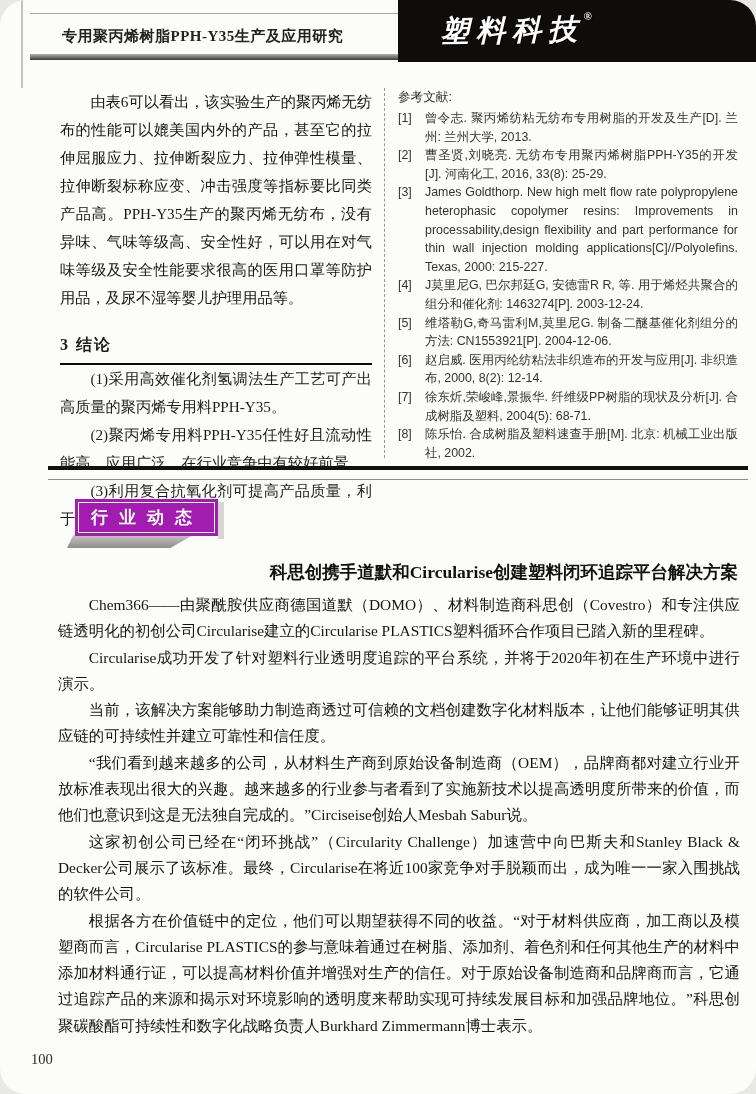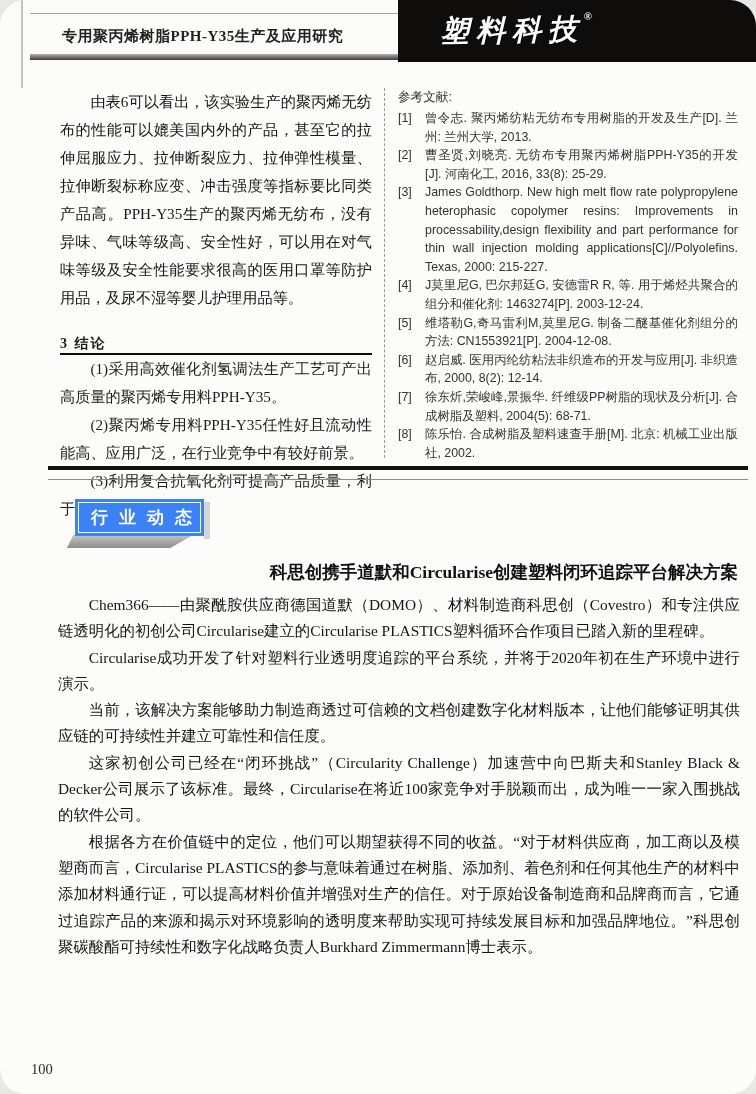--- a/index.html
+++ b/index.html
@@ -35,22 +35,22 @@
   .columns {
     position:absolute; left:60px; top:88px; width:678px; height:376px;
     display:flex;
   }
   .col-left { width:312px; }
   .col-left p.body {
     font-size:15.2px; line-height:28px; text-align:justify; text-indent:2em;
     color:#161616;
   }
   .concl-head {
-    margin-top:23px; border-bottom:2px solid #0a0a0a;
-    font-size:14px; font-weight:bold; letter-spacing:2px;
+    margin-top:23px; padding-bottom:7px; border-bottom:2px solid #0a0a0a;
+    font-size:16px; font-weight:bold; letter-spacing:2px;
   }
   .concl-list { }
   .concl-list p {
     font-size:15.2px; line-height:28px; text-align:justify; text-indent:2em;
   }
   .col-divider { width:26px; position:relative; }
   .col-divider::after {
     content:""; position:absolute; left:12px; top:0; bottom:6px;
     border-left:1px dashed #9a9893;
   }
@@ -58,24 +58,24 @@
   .ref-label { font-size:12.6px; line-height:19px; margin-bottom:2px; }
   .ref-item { display:flex; font-size:12.4px; line-height:18.6px; }
   .ref-num { width:27px; flex:none; }
   .ref-text { flex:1; text-align:justify; }
   
   .sect-rule-thick { position:absolute; left:48px; top:466px; width:700px; height:4px; background:#111; }
   .sect-rule-thin  { position:absolute; left:48px; top:479px; width:700px; height:1px; background:#8d8b87; }
   
   .badge-wrap { position:absolute; left:75px; top:499px; }
   .badge {
-    position:relative; display:inline-block; background:#3b82f6; color:#fff;
+    position:relative; display:inline-block; background:#a21caf; color:#fff;
     font-family:"Liberation Sans","DejaVu Sans",sans-serif;
     font-size:17px; font-weight:bold; letter-spacing:11px;
-    padding:7px 1px 7px 16px; z-index:2;
+    padding:7px 15px 7px 16px; z-index:2;
     outline:1px solid #fdfdfd; outline-offset:-4px;
   }
   .badge-shadow-bottom {
     position:absolute; left:-8px; bottom:-12px; height:13px; width:126px;
     background:linear-gradient(to bottom,#c6c4c0,#8f8d89); z-index:1;
     clip-path:polygon(5% 0,100% 0,82% 100%,0 100%);
   }
   .badge-shadow-right {
     position:absolute; right:-6px; top:3px; width:6px; height:100%;
     background:#d7d5d1; z-index:1;
@@ -84,21 +84,21 @@
   .news-title {
     position:absolute; left:58px; top:560px; width:680px;
     text-align:right; font-size:17.5px; font-weight:bold; color:#111;
   }
   .news-body { position:absolute; left:58px; top:592px; width:682px; }
   .news-body p {
     font-size:15.4px; line-height:26.3px; text-align:justify; text-indent:2em;
     color:#151515;
   }
   
-  .page-number { position:absolute; left:31px; bottom:16px; font-size:14.5px; color:#2a2a2a; }
+  .page-number { position:absolute; left:31px; bottom:26px; font-size:14.5px; color:#2a2a2a; }
 </style>
 </head>
 <body>
 
 <div class="page">
 
   <div class="scan-edge"></div>
   <div class="head-rule-top"></div>
   <div class="running-title">专用聚丙烯树脂PPH-Y35生产及应用研究</div>
   <div class="head-rule-bottom"></div>
@@ -130,21 +130,21 @@
       <div class="ref-item">
         <span class="ref-num">[3]</span>
         <span class="ref-text">James Goldthorp. New high melt flow rate polypropylene heterophasic copolymer resins: Improvements in processability,design flexibility and part performance for thin wall injection molding applications[C]//Polyolefins. Texas, 2000: 215-227.</span>
       </div>
       <div class="ref-item">
         <span class="ref-num">[4]</span>
         <span class="ref-text">J莫里尼G, 巴尔邦廷G, 安德雷R R, 等. 用于烯烃共聚合的组分和催化剂: 1463274[P]. 2003-12-24.</span>
       </div>
       <div class="ref-item">
         <span class="ref-num">[5]</span>
-        <span class="ref-text">维塔勒G,奇马雷利M,莫里尼G. 制备二醚基催化剂组分的方法: CN1553921[P]. 2004-12-08.</span>
+        <span class="ref-text">维塔勒G,奇马雷利M,莫里尼G. 制备二醚基催化剂组分的方法: CN1553921[P]. 2004-12-06.</span>
       </div>
       <div class="ref-item">
         <span class="ref-num">[6]</span>
         <span class="ref-text">赵启威. 医用丙纶纺粘法非织造布的开发与应用[J]. 非织造布, 2000, 8(2): 12-14.</span>
       </div>
       <div class="ref-item">
         <span class="ref-num">[7]</span>
         <span class="ref-text">徐东炘,荣峻峰,景振华. 纤维级PP树脂的现状及分析[J]. 合成树脂及塑料, 2004(5): 68-71.</span>
       </div>
       <div class="ref-item">
@@ -161,20 +161,21 @@
     <div class="badge">行业动态</div>
     <div class="badge-shadow-right"></div>
     <div class="badge-shadow-bottom"></div>
   </div>
 
   <div class="news-title">科思创携手道默和Circularise创建塑料闭环追踪平台解决方案</div>
   <div class="news-body">
     <p>Chem366——由聚酰胺供应商德国道默（DOMO）、材料制造商科思创（Covestro）和专注供应链透明化的初创公司Circularise建立的Circularise PLASTICS塑料循环合作项目已踏入新的里程碑。</p>
     <p>Circularise成功开发了针对塑料行业透明度追踪的平台系统，并将于2020年初在生产环境中进行演示。</p>
     <p>当前，该解决方案能够助力制造商透过可信赖的文档创建数字化材料版本，让他们能够证明其供应链的可持续性并建立可靠性和信任度。</p>
+    <p>“我们看到越来越多的公司，从材料生产商到原始设备制造商（OEM），品牌商都对建立行业开放标准表现出很大的兴趣。越来越多的行业参与者看到了实施新技术以提高透明度所带来的价值，而他们也意识到这是无法独自完成的。”Circiseise创始人Mesbah Sabur说。</p>
     <p>这家初创公司已经在“闭环挑战”（Circularity Challenge）加速营中向巴斯夫和Stanley Black &amp; Decker公司展示了该标准。最终，Circularise在将近100家竞争对手脱颖而出，成为唯一一家入围挑战的软件公司。</p>
     <p>根据各方在价值链中的定位，他们可以期望获得不同的收益。“对于材料供应商，加工商以及模塑商而言，Circularise PLASTICS的参与意味着通过在树脂、添加剂、着色剂和任何其他生产的材料中添加材料通行证，可以提高材料价值并增强对生产的信任。对于原始设备制造商和品牌商而言，它通过追踪产品的来源和揭示对环境影响的透明度来帮助实现可持续发展目标和加强品牌地位。”科思创聚碳酸酯可持续性和数字化战略负责人Burkhard Zimmermann博士表示。</p>
 
   </div>
 
   <div class="page-number">100</div>
 
 </div>
 
 </body></html>

